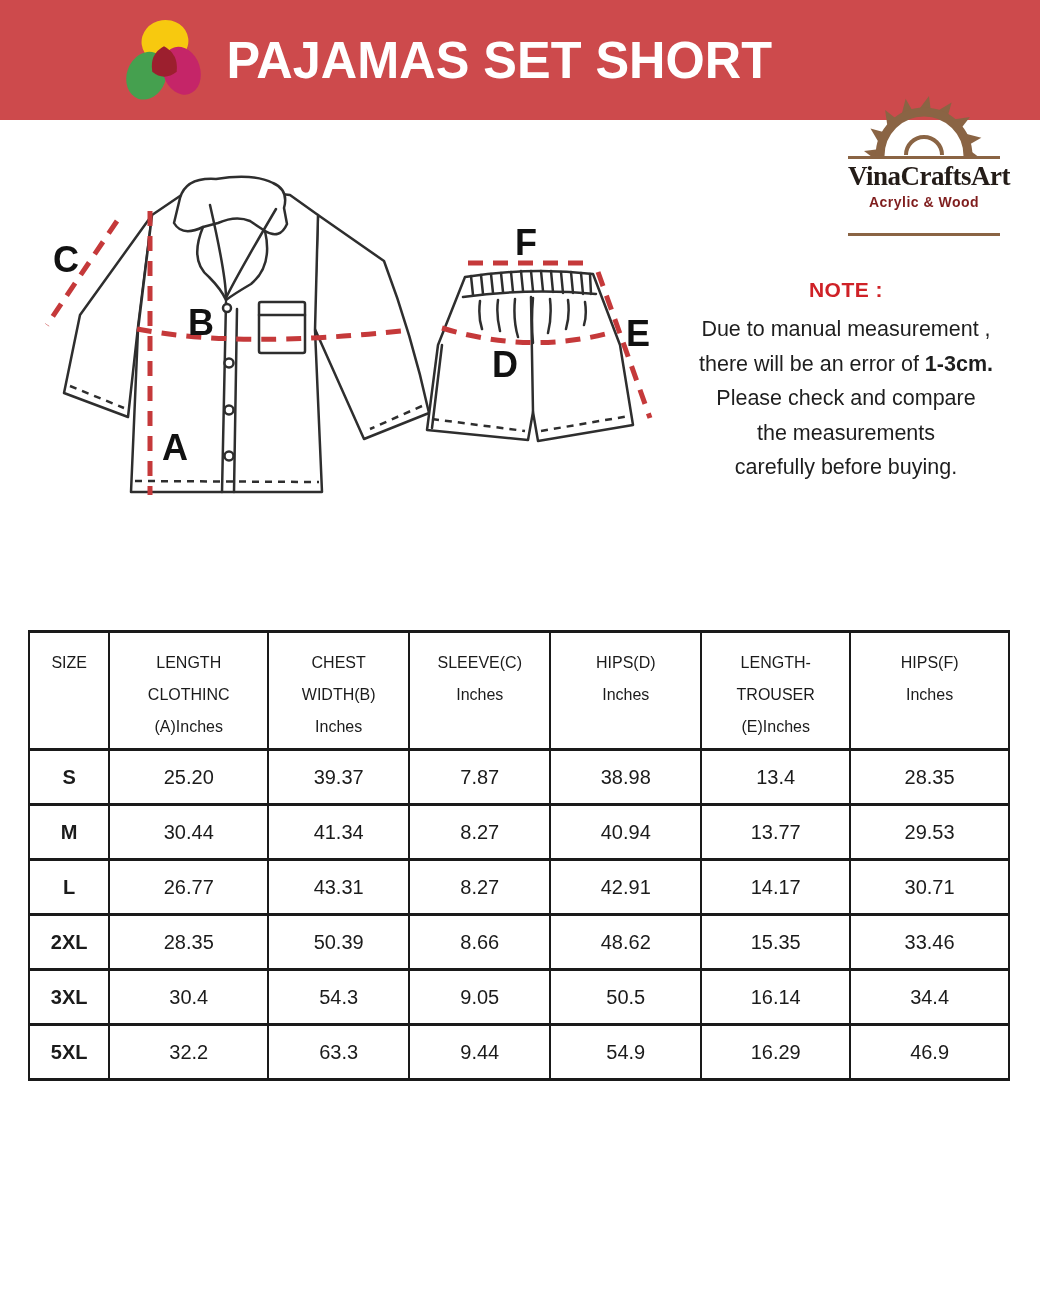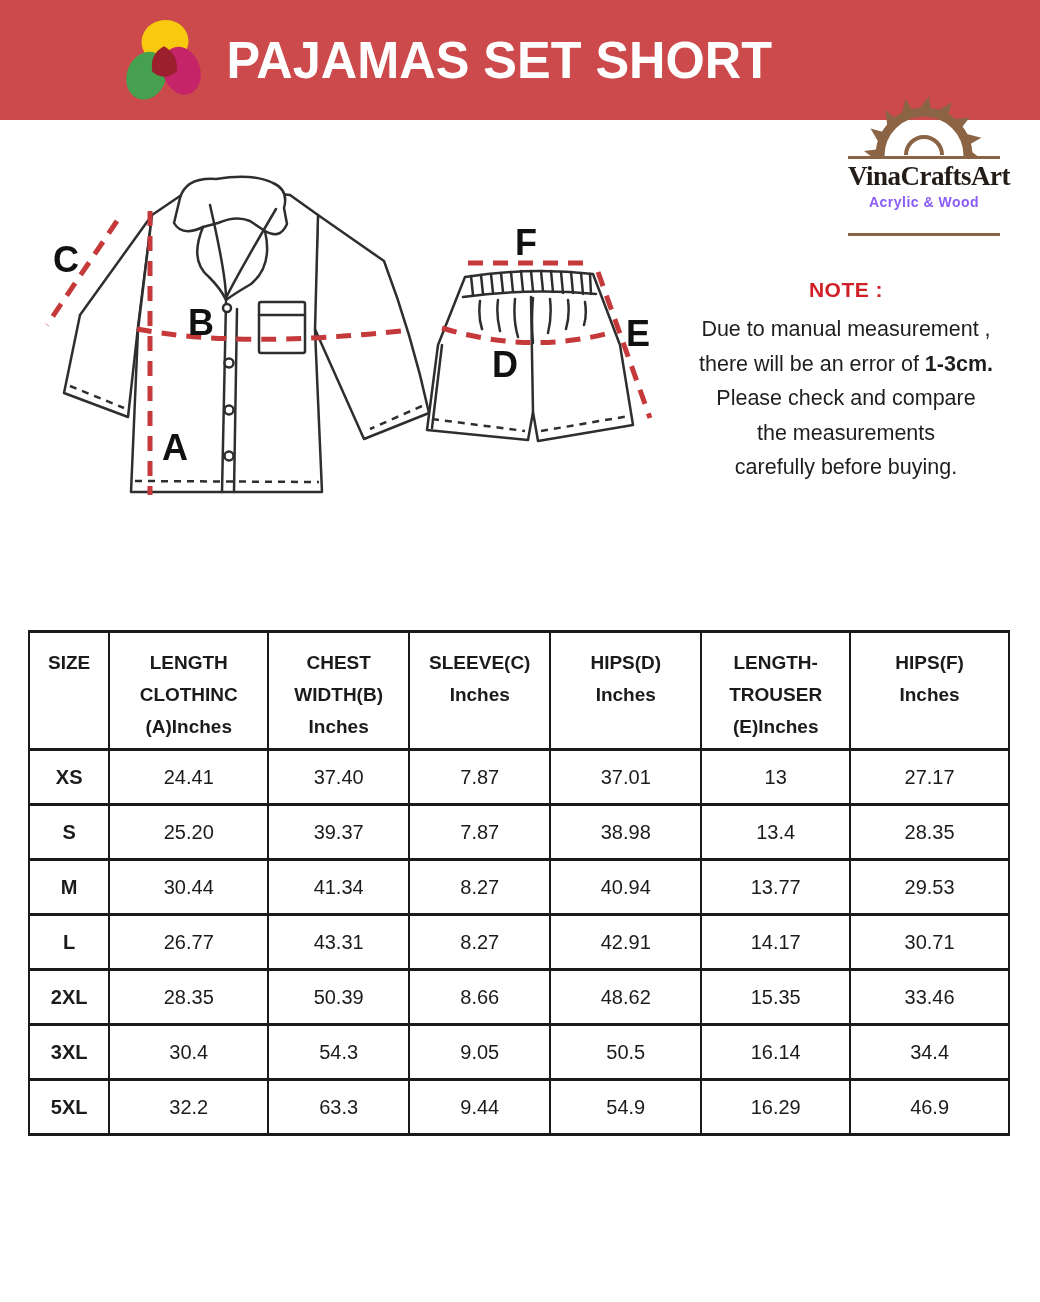--- a/index.html
+++ b/index.html
@@ -30,21 +30,21 @@
     position:absolute; right:40px; top:82px; width:152px;
     text-align:center;
   }
   .blade-wrap { width:152px; height:74px; overflow:hidden; }
   .brand-rule { height:3px; background:#8a6444; width:100%; }
   .brand-name {
     font-family:"Liberation Serif", serif; font-weight:bold;
     font-size:27px; color:#241c18; line-height:34px; letter-spacing:-0.5px;
   }
   .brand-tagline {
-    font-weight:bold; font-size:14px; color:#8b5cf6;
+    font-weight:bold; font-size:14px; color:#7f1d1d;
     line-height:18px; margin-bottom:22px; letter-spacing:0.5px;
   }
 
   
   .shirt-svg  { position:absolute; left:40px;  top:165px; }
   .shorts-svg { position:absolute; left:420px; top:225px; }
   .sketch { stroke:#2e2e2e; stroke-width:2.5; fill:#ffffff; stroke-linejoin:round; stroke-linecap:round; }
   .sketch-line { stroke:#2e2e2e; stroke-width:2.5; fill:none; stroke-linejoin:round; stroke-linecap:round; }
   .sketch-dash { stroke:#2e2e2e; stroke-width:2.5; fill:none; stroke-dasharray:7 6; }
   .measure { stroke:#c5393a; stroke-width:5; fill:none; stroke-dasharray:15 10; }
@@ -65,21 +65,21 @@
     border-collapse:collapse; table-layout:fixed;
     color:#1b1b1b;
   }
   .size-table td {
     border-left:2px solid #1a1a1a; border-right:2px solid #1a1a1a;
     border-top:3px solid #1a1a1a; border-bottom:3px solid #1a1a1a;
     text-align:center; vertical-align:middle;
   }
   .size-table tr.header-row td {
     height:118px; vertical-align:top; padding-top:14px;
-    font-weight:bold; font-size:19px; line-height:32px;
+    font-weight:normal; font-size:16px; line-height:32px;
   }
   .size-table tr.data-row td { height:55px; font-size:20px; }
   .size-table td.size-cell { font-weight:bold; }
 </style>
 </head>
 <body>
 
 <div class="page">
 
   <div class="banner">
@@ -244,29 +244,20 @@
             <div>LENGTH-</div>
             <div>TROUSER</div>
             <div>(E)Inches</div>
           </td>
         <td>
             <div>HIPS(F)</div>
             <div>Inches</div>
           </td>
       </tr>
       <tr class="data-row">
-        <td class="size-cell">XS</td>
-        <td>24.41</td>
-        <td>37.40</td>
-        <td>7.87</td>
-        <td>37.01</td>
-        <td>13</td>
-        <td>27.17</td>
-      </tr>
-      <tr class="data-row">
         <td class="size-cell">S</td>
         <td>25.20</td>
         <td>39.37</td>
         <td>7.87</td>
         <td>38.98</td>
         <td>13.4</td>
         <td>28.35</td>
       </tr>
       <tr class="data-row">
         <td class="size-cell">M</td>

